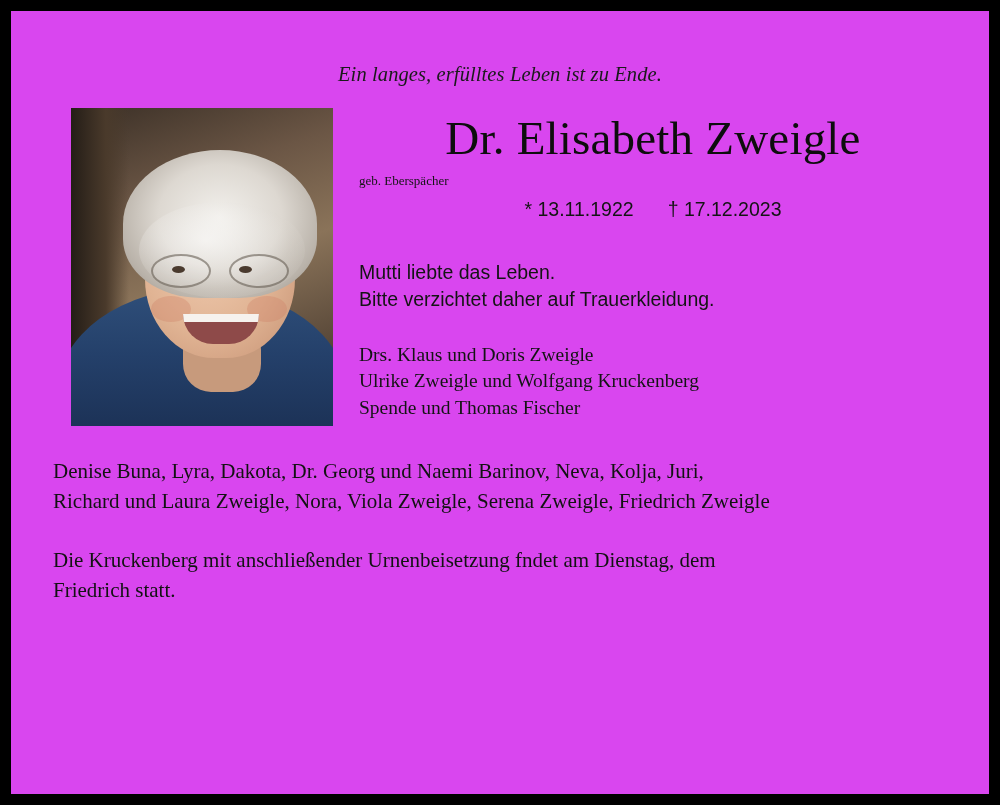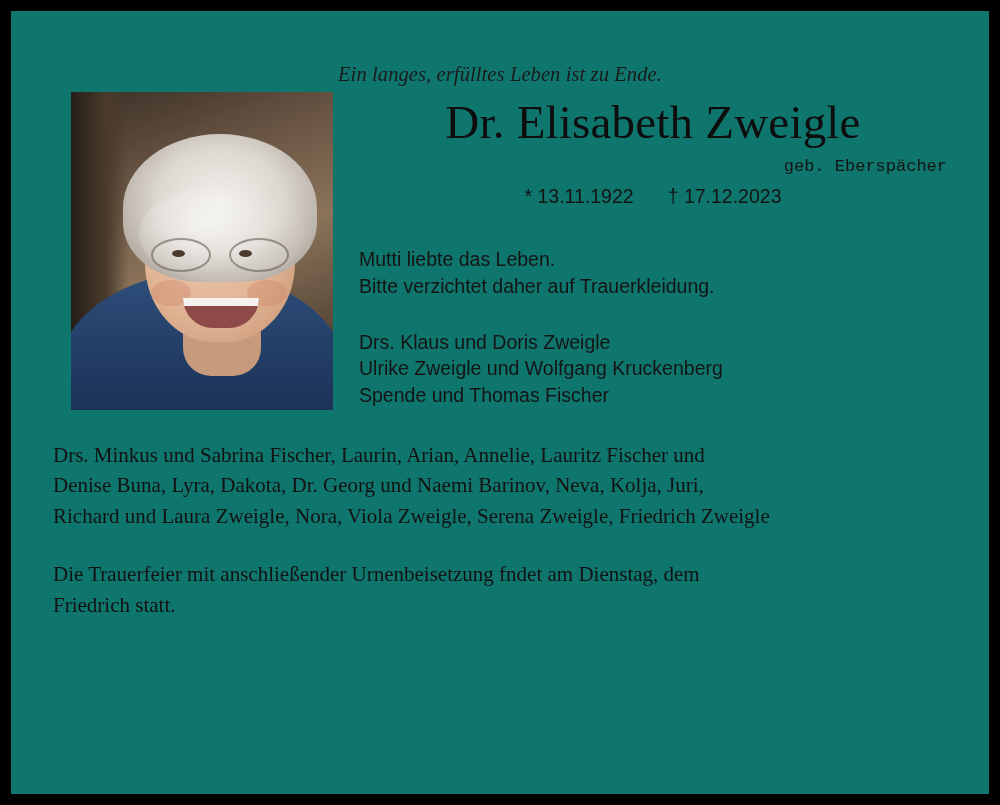--- a/index.html
+++ b/index.html
@@ -11,36 +11,36 @@
     width: 1000px;
     height: 805px;
     font-family: "Liberation Serif", serif;
     color: #111;
   }
   .obituary {
     position: relative;
     box-sizing: border-box;
     width: 1000px;
     height: 805px;
-    background: #0f766e;
+    background: #d946ef;
     border: 11px solid #000;
     padding: 30px 42px 20px 42px;
   }
   .epigraph {
     text-align: center;
     font-style: italic;
     font-size: 20.5px;
     color: #1a1a1a;
     margin-top: 22px;
     letter-spacing: 0.1px;
   }
   .upper {
     display: flex;
     align-items: flex-start;
-    margin-top: 6px;
+    margin-top: 22px;
   }
   .portrait-wrap {
     flex: 0 0 auto;
     width: 262px;
     margin-left: 18px;
     margin-right: 26px;
   }
   .portrait {
     position: relative;
     width: 262px;
@@ -158,43 +158,43 @@
   }
   .name {
     font-size: 47px;
     line-height: 1.05;
     text-align: center;
     letter-spacing: 0.2px;
     color: #0d0d0d;
     white-space: nowrap;
   }
   .born-name {
-    text-align: right;
-    font-family: Liberation Mono, monospace;
-    font-size: 17px;
+    text-align: left;
+    font-family: Liberation Serif, serif;
+    font-size: 13px;
     margin-top: 10px;
     color: #141414;
   }
   .dates {
     text-align: center;
     font-family: "Liberation Sans", sans-serif;
     font-size: 19.5px;
     margin-top: 9px;
     color: #141414;
   }
   .dates .gap { display: inline-block; width: 34px; }
   .message {
     font-family: "Liberation Sans", sans-serif;
     font-size: 19.5px;
     line-height: 1.35;
     margin-top: 38px;
     color: #141414;
   }
   .family {
-    font-family: Liberation Sans, sans-serif;
+    font-family: Liberation Serif, serif;
     font-size: 19.5px;
     line-height: 1.35;
     margin-top: 30px;
     color: #141414;
   }
   .relatives {
     font-size: 21px;
     line-height: 1.45;
     margin-top: 30px;
     text-align: left;
@@ -257,24 +257,23 @@
       <div class="family">
         <span class="line">Drs. Klaus und Doris Zweigle</span>
         <span class="line">Ulrike Zweigle und Wolfgang Kruckenberg</span>
         <span class="line">Spende und Thomas Fischer</span>
       </div>
     </div>
 
   </div>
 
   <div class="relatives">
-    <span class="line">Drs. Minkus und Sabrina Fischer, Laurin, Arian, Annelie, Lauritz Fischer und</span>
     <span class="line">Denise Buna, Lyra, Dakota, Dr. Georg und Naemi Barinov, Neva, Kolja, Juri,</span>
     <span class="line">Richard und Laura Zweigle, Nora, Viola Zweigle, Serena Zweigle, Friedrich Zweigle</span>
   </div>
 
   <div class="service">
-    <span class="line">Die Trauerfeier mit anschließender Urnenbeisetzung fndet am Dienstag, dem</span>
+    <span class="line">Die Kruckenberg mit anschließender Urnenbeisetzung fndet am Dienstag, dem</span>
     <span class="line">Friedrich statt.</span>
   </div>
 
 
 </div>
 
 </body></html>

